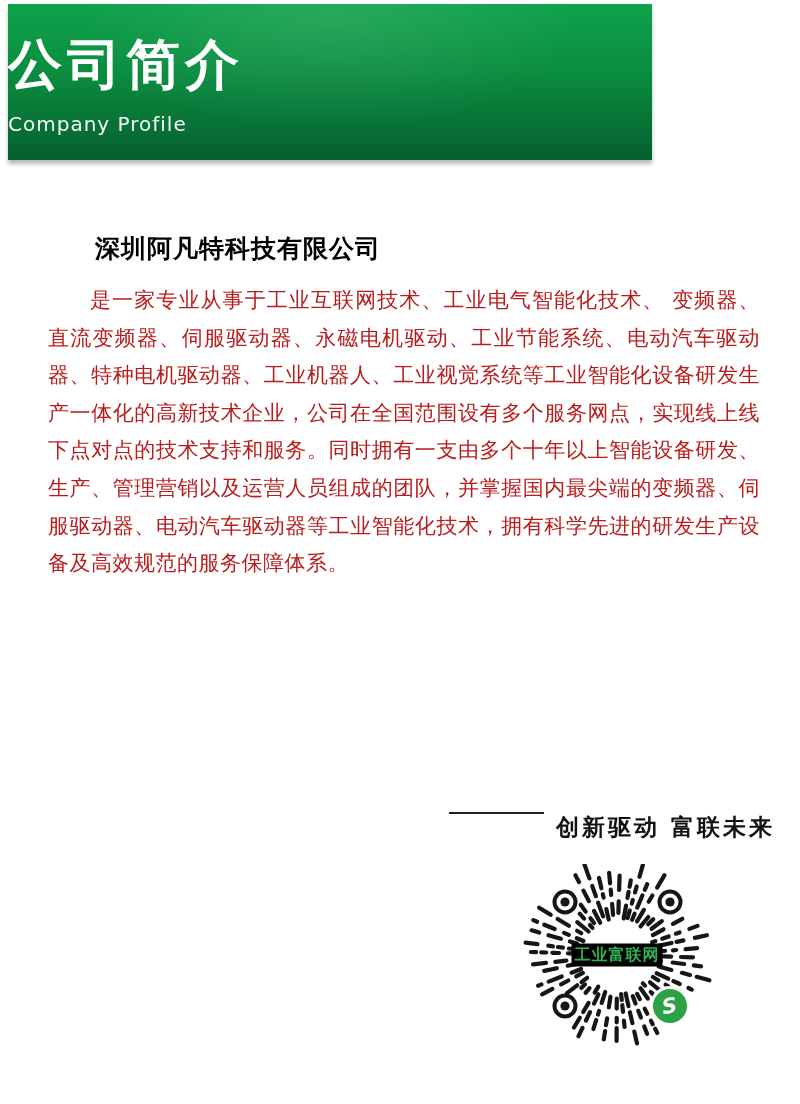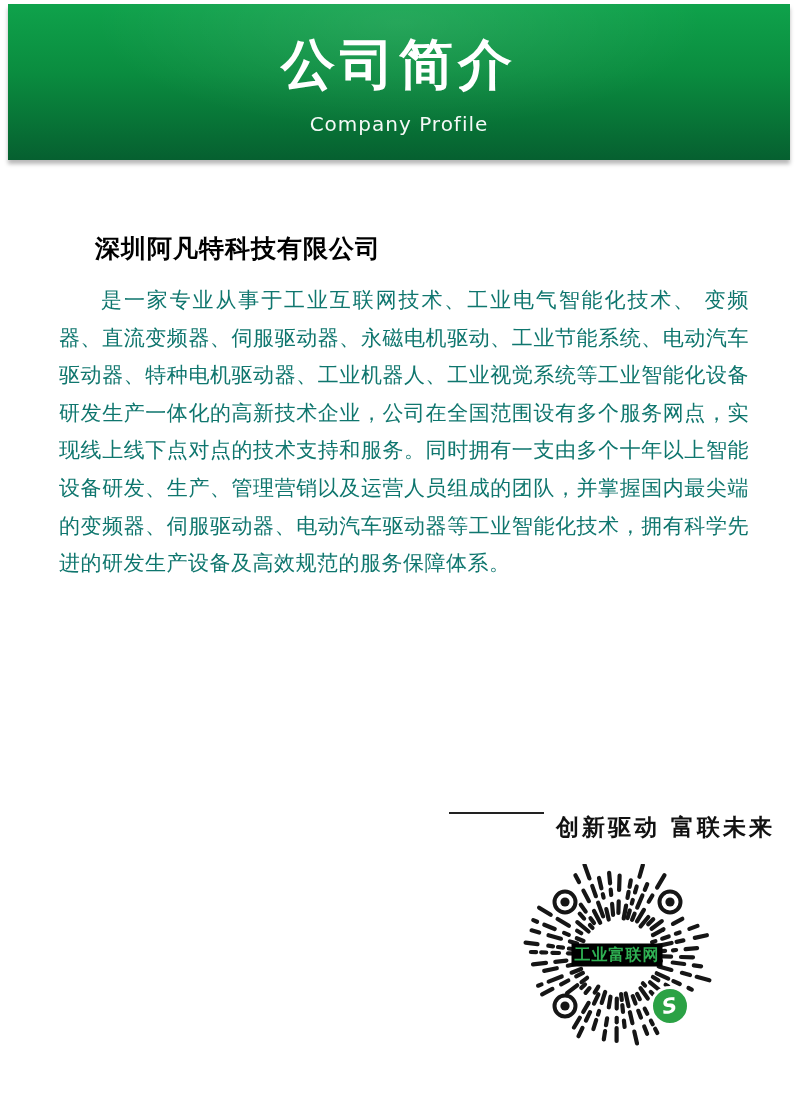--- a/index.html
+++ b/index.html
@@ -6,26 +6,26 @@
   body{
     width:800px;height:1104px;
     background:#ffffff;
     font-family:"DejaVu Sans","Liberation Sans",sans-serif;
     color:#151515;
     overflow:hidden;
     position:relative;
   }
   
   .banner{
-    position:absolute;top:4px;left:8px;width:782px;height:156px;
+    position:absolute;top:4px;left:8px;width:644px;height:156px;
     background:
       radial-gradient(ellipse at 50% 12%, rgba(255,255,255,0.10), rgba(255,255,255,0) 55%),
       linear-gradient(180deg,#0fa24b 0%,#0a8c3f 45%,#066030 100%);
     box-shadow:0 4px 4px rgba(0,0,0,0.28);
-    text-align:center;
+    text-align:left;
   }
   .banner-title{
     margin:0;padding-top:33px;
     font-size:54px;line-height:1.05;font-weight:bold;
     letter-spacing:5px;color:#ffffff;
   }
   .banner-subtitle{
     margin-top:18px;
     font-size:20px;color:rgba(255,255,255,0.96);
     letter-spacing:1px;
@@ -34,25 +34,25 @@
   .content{
     position:absolute;top:232px;left:48px;width:712px;
   }
   .company-name{
     margin:0 0 17px 0;
     text-indent:47px;
     font-size:25px;font-weight:bold;color:#000;
     letter-spacing:1px;
   }
   .para{
-    margin:11px;
+    margin:0;
     font-size:21px;line-height:37.6px;
     text-align:justify;text-justify:inter-ideograph;
     text-indent:2em;
-    color:#0f766e;
+    color:#b91c1c;
     letter-spacing:0.5px;
   }
   
   .slogan-row{
     position:absolute;top:812px;right:25px;
     display:flex;align-items:flex-start;gap:12px;
   }
   .slogan-line{
     width:95px;height:0;border-top:2px solid #222;
   }

